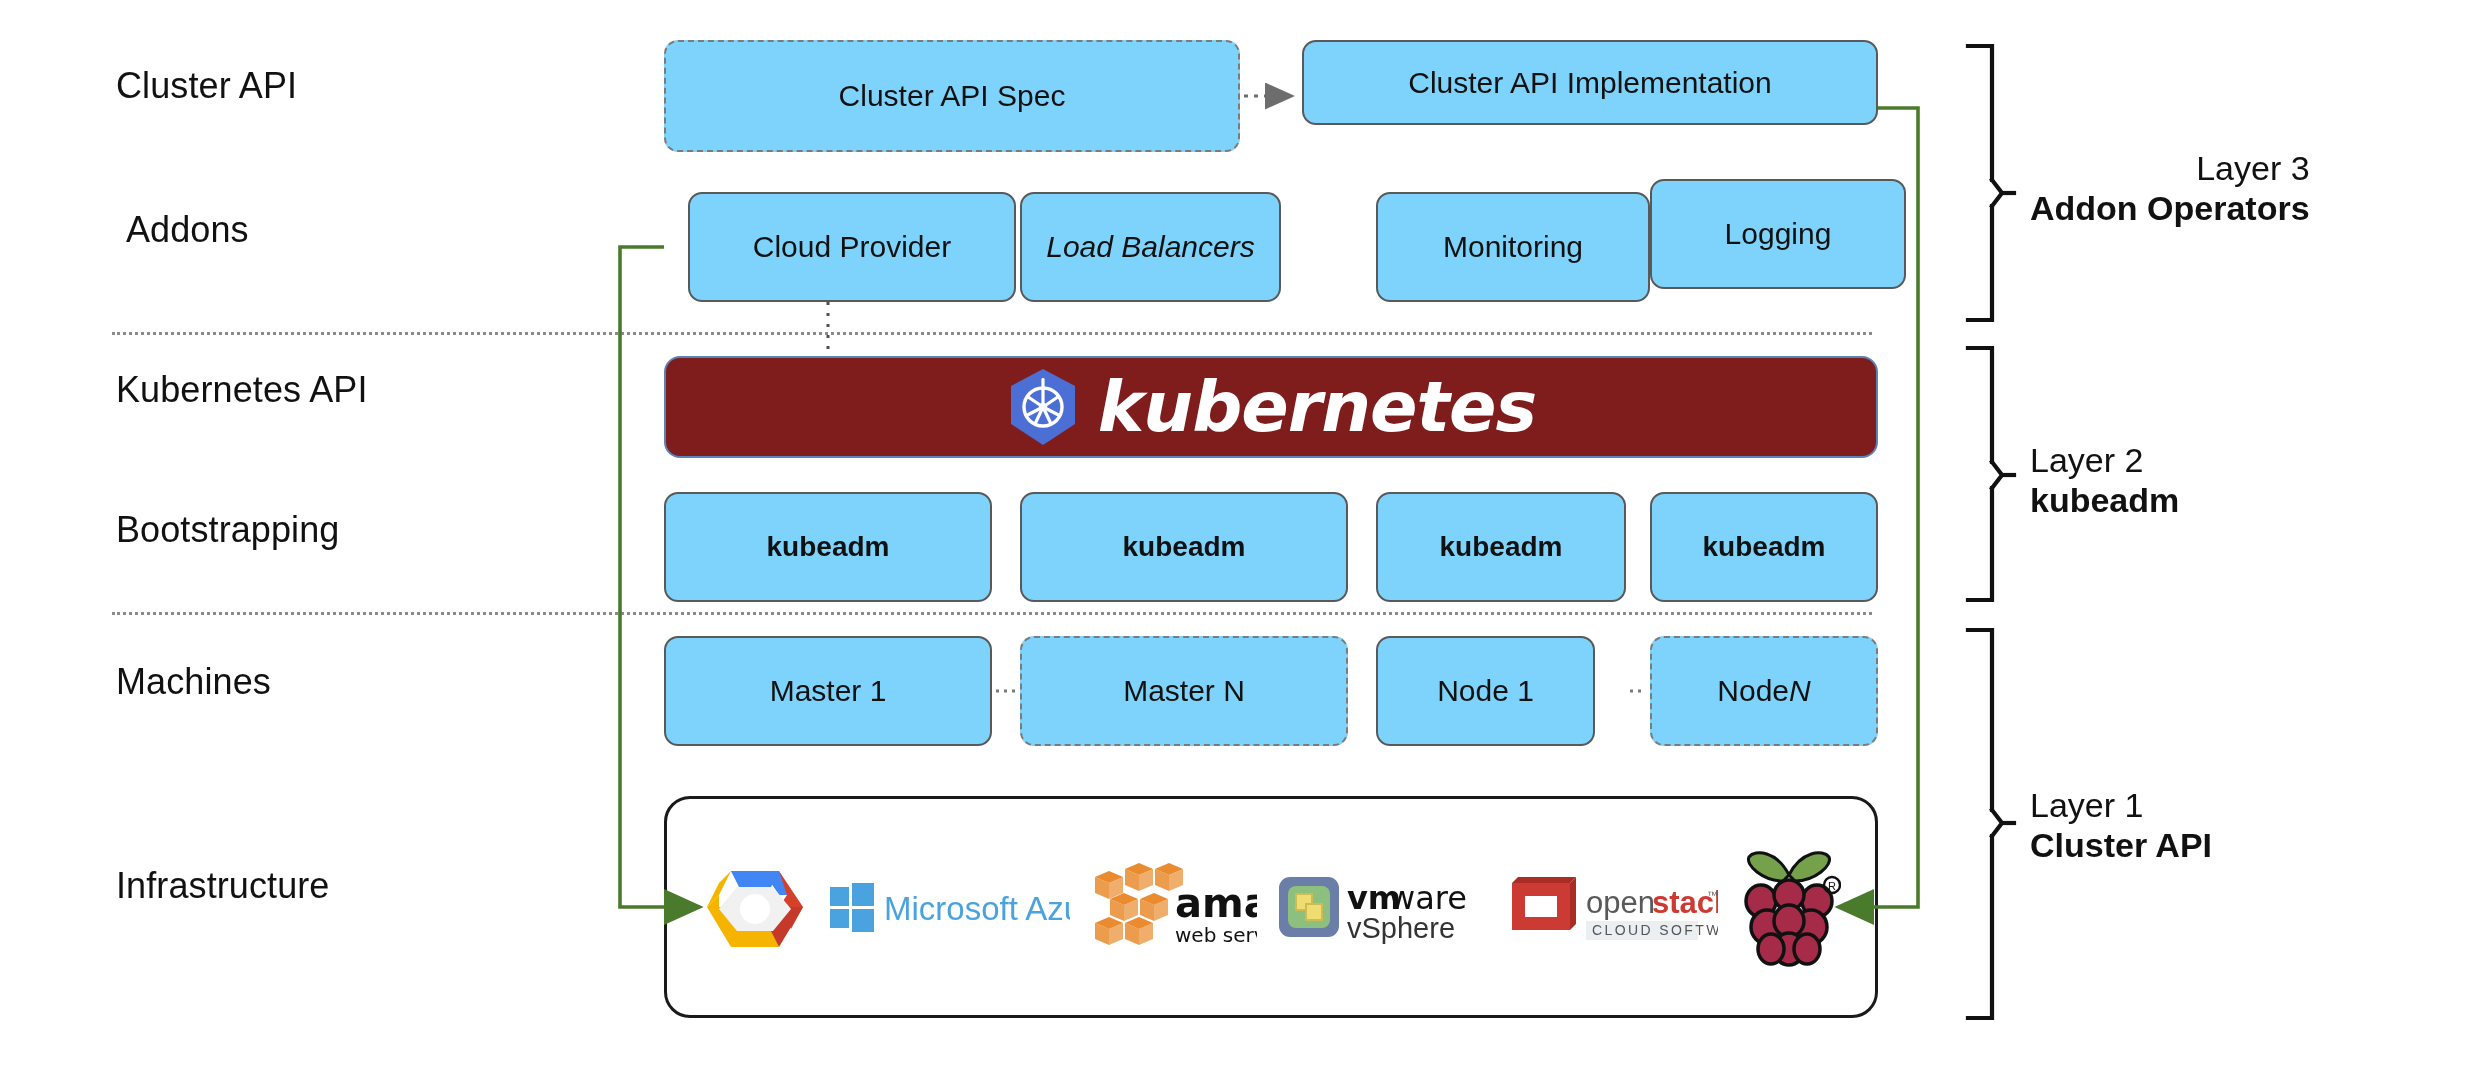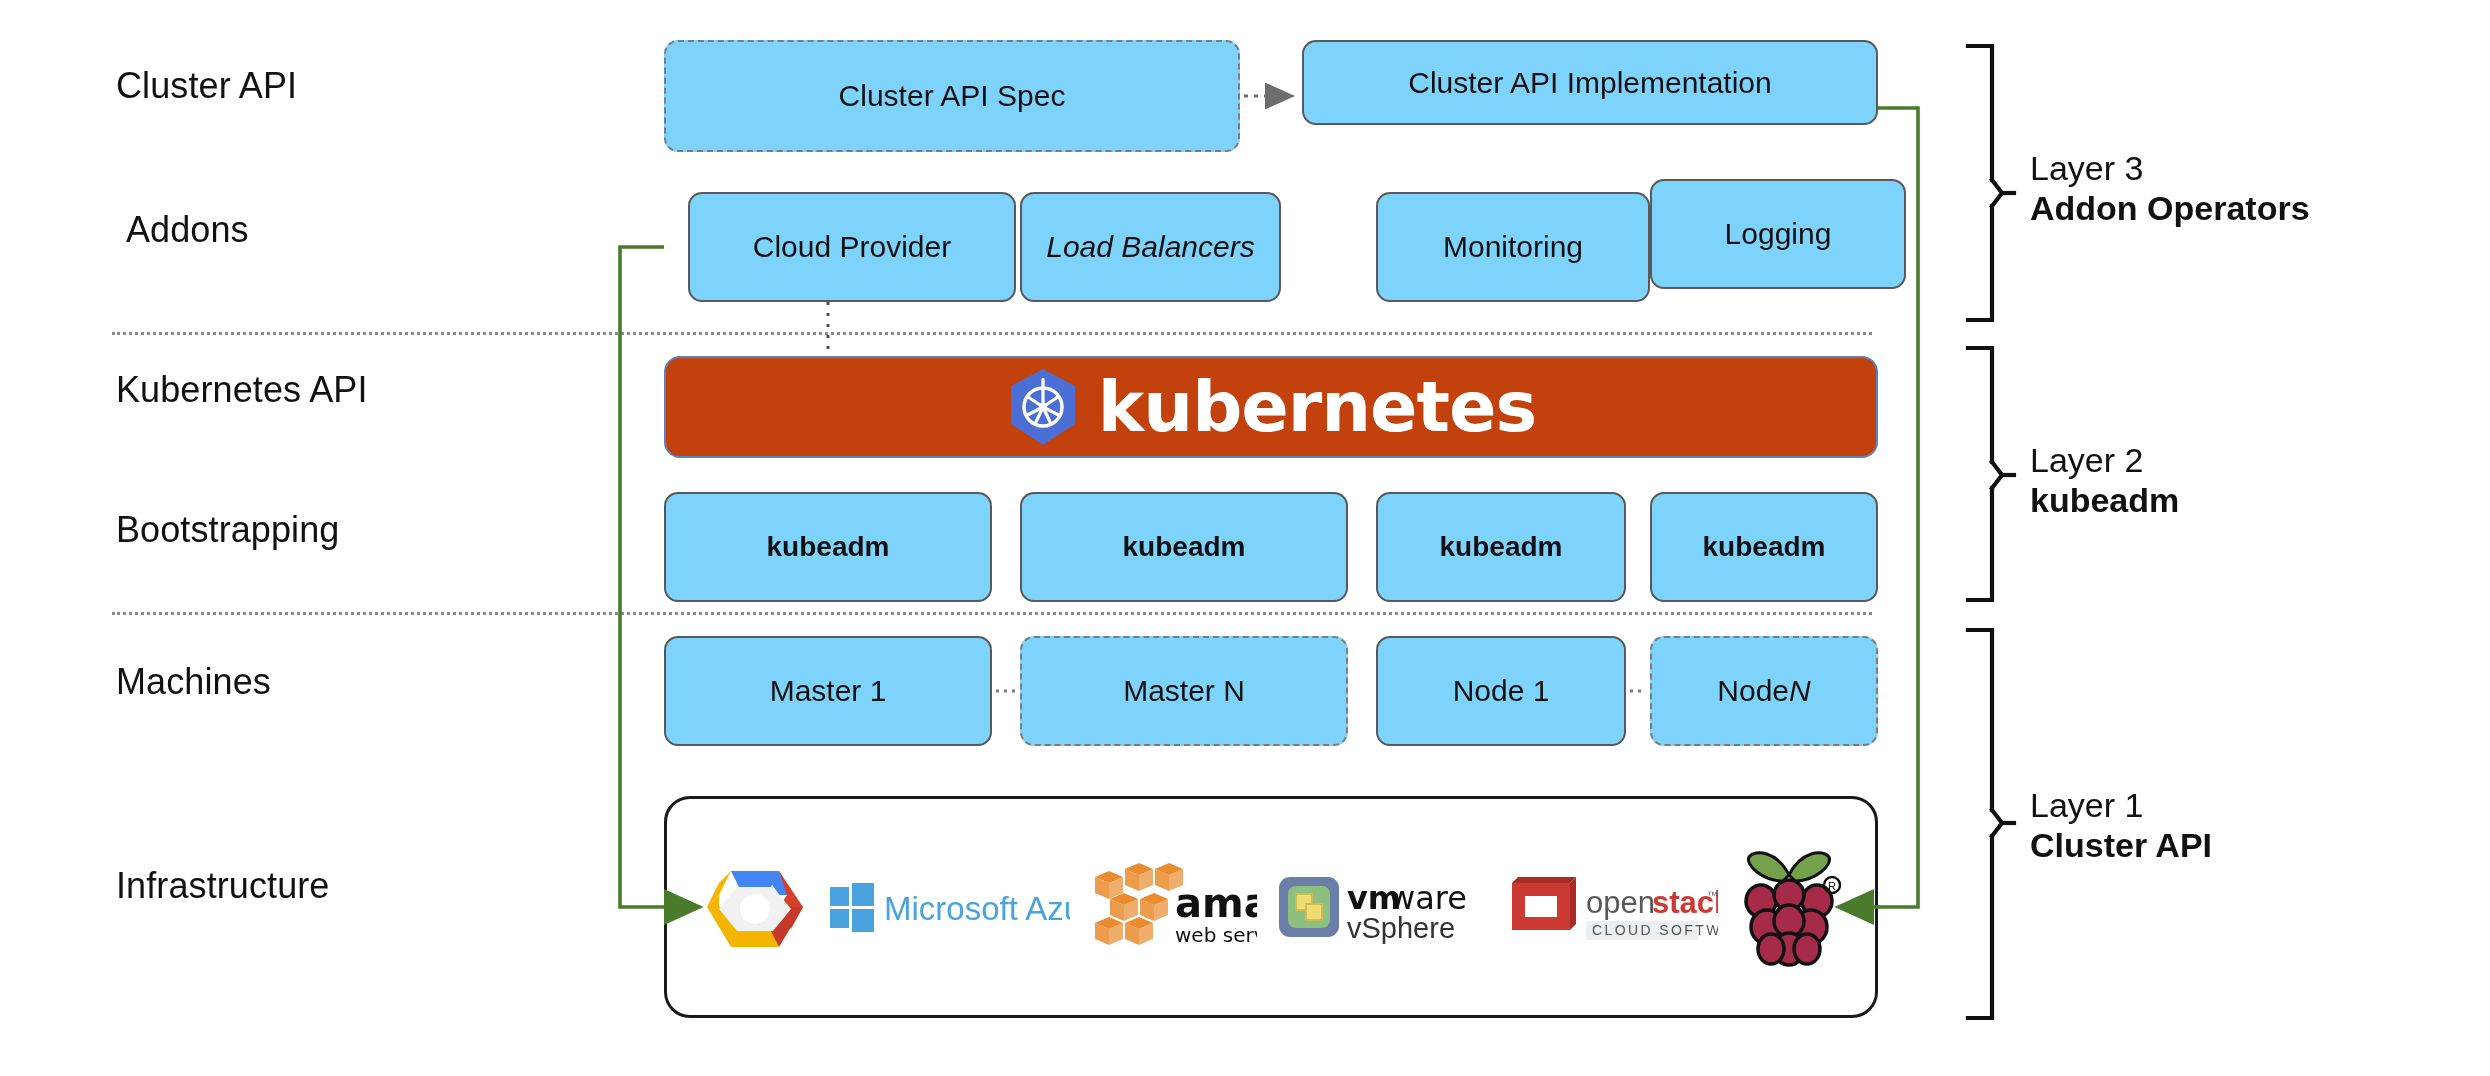--- a/index.html
+++ b/index.html
@@ -23,22 +23,22 @@
     display:flex;align-items:center;justify-content:center;
     font-size:30px;color:#111;text-align:center;
   }
   .box.dashed{border-style:dashed;border-color:#7b7b7b;border-width:2px;}
   .box.bold{font-weight:bold;font-size:28px;}
   .box .ital{font-style:italic;}
 
   
   .kube{
     position:absolute;box-sizing:border-box;
-    background:#c2410c;border:2px solid #5b83b8;border-radius:16px;
-    display:flex;align-items:center;justify-content:center;gap:18px;
+    background:#7f1d1d;border:2px solid #5b83b8;border-radius:16px;
+    display:flex;align-items:center;justify-content:center;gap:18px;font-style:italic;
   }
   .kube-word{
     color:#fff;font-weight:bold;font-size:70px;letter-spacing:-1px;
     font-family:"DejaVu Sans","Liberation Sans",sans-serif;line-height:1;
   }
 
   
   .infra{
     position:absolute;box-sizing:border-box;background:#fff;
     border:3px solid #1a1a1a;border-radius:26px;
@@ -127,21 +127,21 @@
   <div class="box bold" style="left:1650px;top:492px;width:228px;height:110px;">
     <span>kubeadm</span>
   </div>
 
   <div class="box" style="left:664px;top:636px;width:328px;height:110px;">
     <span>Master 1</span>
   </div>
   <div class="box dashed" style="left:1020px;top:636px;width:328px;height:110px;">
     <span>Master N</span>
   </div>
-  <div class="box" style="left:1376px;top:636px;width:250px;height:110px;">
+  <div class="box" style="left:1376px;top:636px;width:219px;height:110px;">
     <span>Node 1</span>
   </div>
   <div class="box dashed" style="left:1650px;top:636px;width:228px;height:110px;">
     <span>Node </span>
       <span class="ital">N</span>
   </div>
 
   <div class="infra" style="left:664px;top:796px;width:1214px;height:222px;">
 
     <span class="logo" title="Google Cloud Platform">
@@ -262,21 +262,21 @@
           <ellipse cx="52" cy="104" rx="15" ry="16"></ellipse>
           <ellipse cx="34" cy="104" rx="13" ry="15"></ellipse>
           <ellipse cx="70" cy="104" rx="13" ry="15"></ellipse>
         </g>
         <circle cx="95" cy="40" r="8" fill="none" stroke="#111" stroke-width="2.4"></circle>
         <text x="95" y="45" text-anchor="middle" font-family="'Liberation Sans',sans-serif" font-size="11" fill="#111">R</text>
       </svg>
     </span>
   </div>
 
-  <div class="layerlabel" style="left:2030px;top:148px;">
+  <div class="layerlabel" style="left:2030px;top:148px;text-align:right;">
     <span>Layer 3</span>
     <span class="b">Addon Operators</span>
   </div>
   <div class="layerlabel" style="left:2030px;top:440px;">
     <span>Layer 2</span>
     <span class="b">kubeadm</span>
   </div>
   <div class="layerlabel" style="left:2030px;top:785px;">
     <span>Layer 1</span>
     <span class="b">Cluster API</span>

